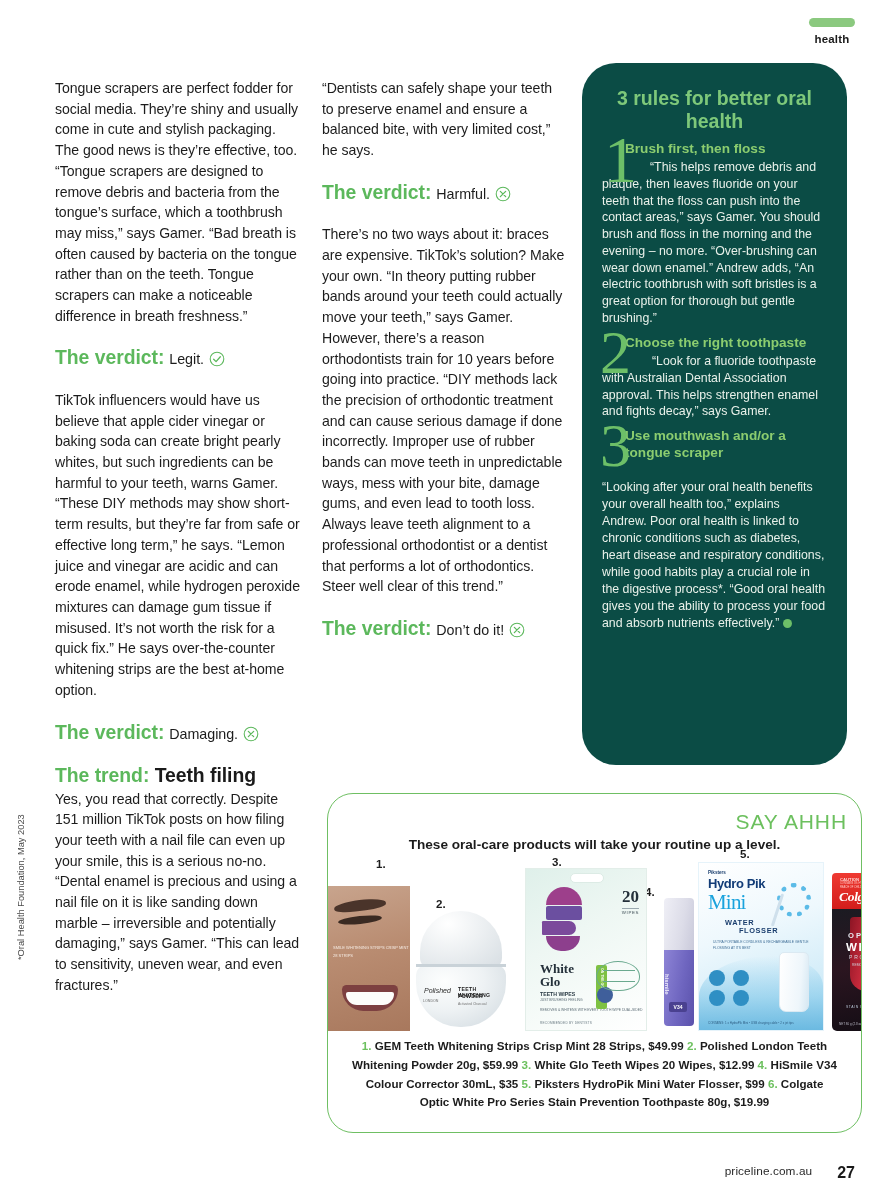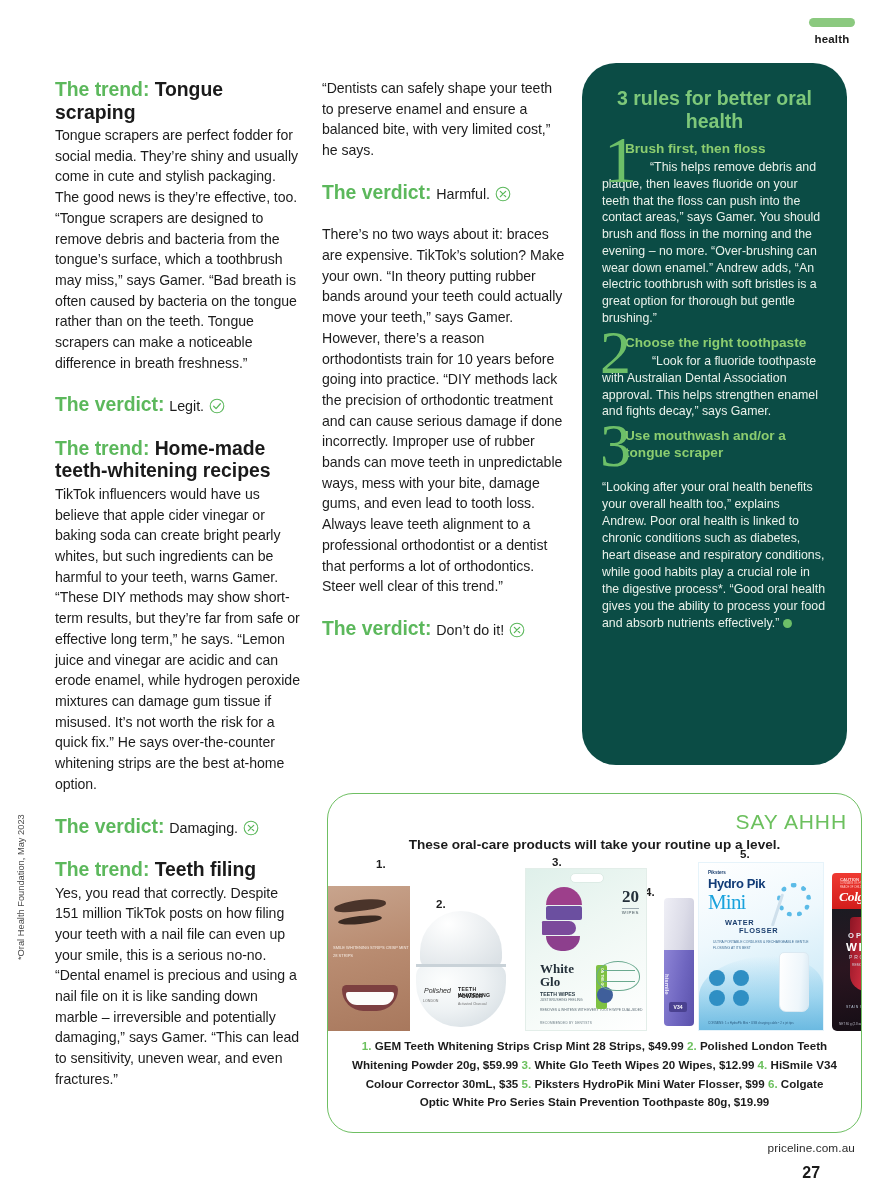--- a/index.html
+++ b/index.html
@@ -247,56 +247,48 @@
 
   
   .footnote {
     position: absolute; left: 16px; top: 960px;
     font-size: 9.3px; color: #4a4a4a;
     transform: rotate(-90deg); transform-origin: left top;
     white-space: nowrap;
   }
   .footer {
     position: absolute; right: 26px; bottom: 18px;
-    display: flex; align-items: center; gap: 9px; flex-direction: column;
+    display: flex; align-items: flex-start; gap: 25px;
   }
   .footer .site { font-size: 11.8px; color: #2a2a2a; letter-spacing: .1px; }
   .footer .pg { font-size: 16px; font-weight: 700; color: #1a1a1a; }
 </style>
 </head>
 <body>
 
 <div class="page">
 
   <div class="header-tab">
     <div class="header-pill"></div>
     <div class="header-label">health</div>
   </div>
 
   <div class="col col1">
 
-    <div class="trend-head">
-      <span class="lbl">The trend:</span>
-      <span>Tongue scraping</span>
-    </div>
     <p class="para">Tongue scrapers are perfect fodder for social media. They’re shiny and usually come in cute and stylish packaging. The good news is they’re effective, too. “Tongue scrapers are designed to remove debris and bacteria from the tongue’s surface, which a toothbrush may miss,” says Gamer. “Bad breath is often caused by bacteria on the tongue rather than on the teeth. Tongue scrapers can make a noticeable difference in breath freshness.”</p>
 
     <div class="verdict">
       <span>The verdict:</span>
       <span class="vtext">Legit.</span>
       <svg class="vico" viewBox="0 0 24 24">
         <circle cx="12" cy="12" r="10.2" fill="none" stroke="#5cb85c" stroke-width="1.6"></circle>
         <path d="M7 12.4 L10.6 16 L17 8.6" fill="none" stroke="#5cb85c" stroke-width="1.9" stroke-linecap="round" stroke-linejoin="round"></path>
       </svg>
     </div>
 
-    <div class="trend-head">
-      <span class="lbl">The trend:</span>
-      <span>Home-made teeth-whitening recipes</span>
-    </div>
     <p class="para">TikTok influencers would have us believe that apple cider vinegar or baking soda can create bright pearly whites, but such ingredients can be harmful to your teeth, warns Gamer. “These DIY methods may show short-term results, but they’re far from safe or effective long term,” he says. “Lemon juice and vinegar are acidic and can erode enamel, while hydrogen peroxide mixtures can damage gum tissue if misused. It’s not worth the risk for a quick fix.” He says over-the-counter whitening strips are the best at-home option.</p>
 
     <div class="verdict">
       <span>The verdict:</span>
       <span class="vtext">Damaging.</span>
       <svg class="vico" viewBox="0 0 24 24">
         <circle cx="12" cy="12" r="10.2" fill="none" stroke="#5cb85c" stroke-width="1.6"></circle>
         <path d="M8 8 L16 16 M16 8 L8 16" fill="none" stroke="#5cb85c" stroke-width="1.9" stroke-linecap="round"></path>
       </svg>
     </div>

